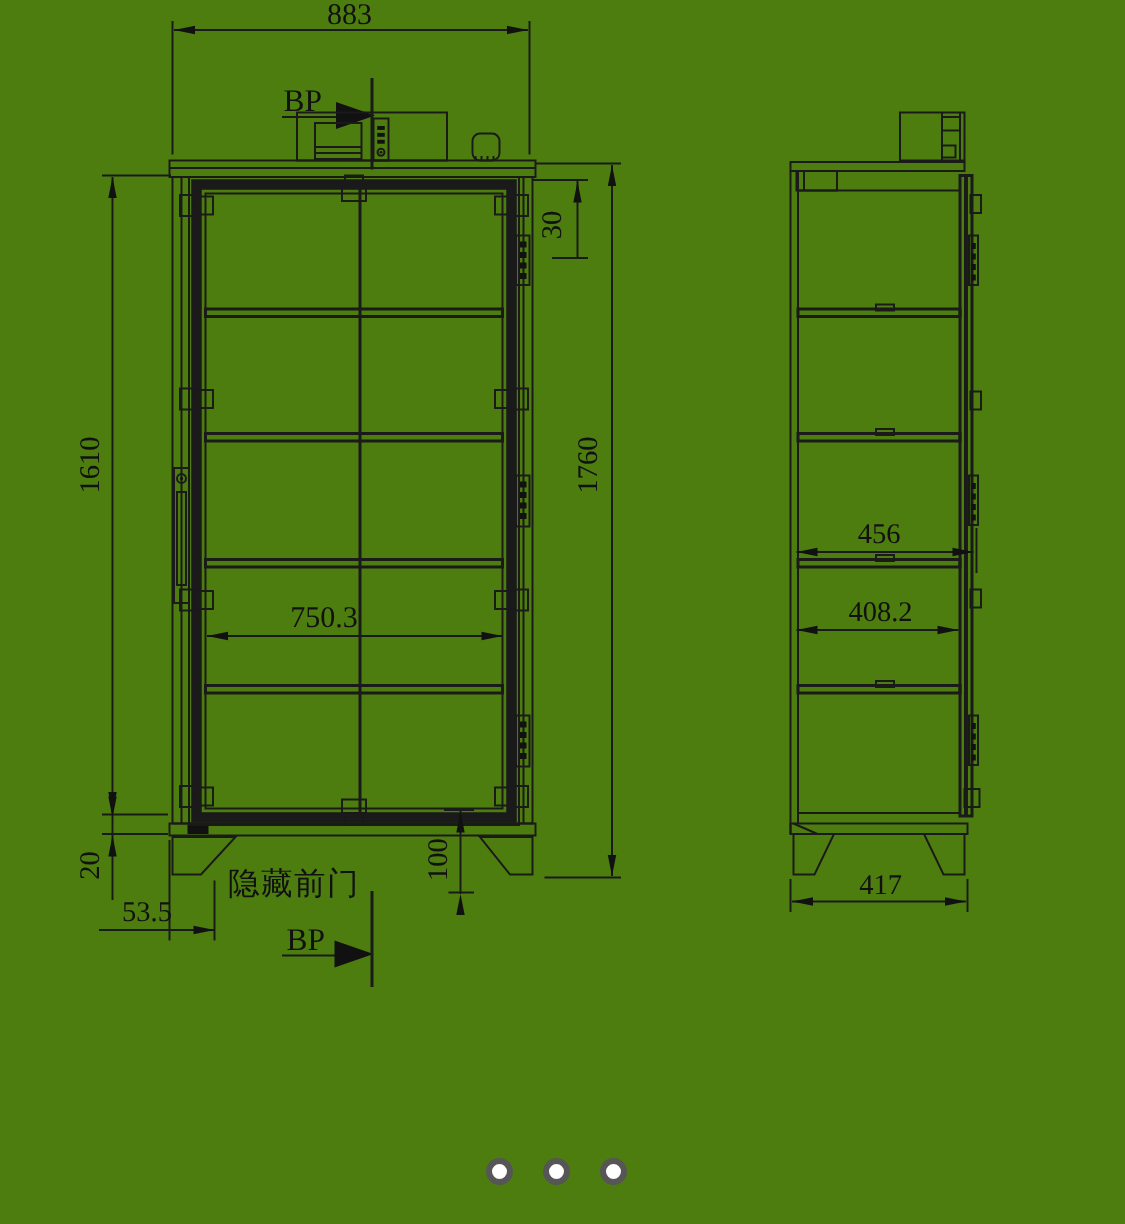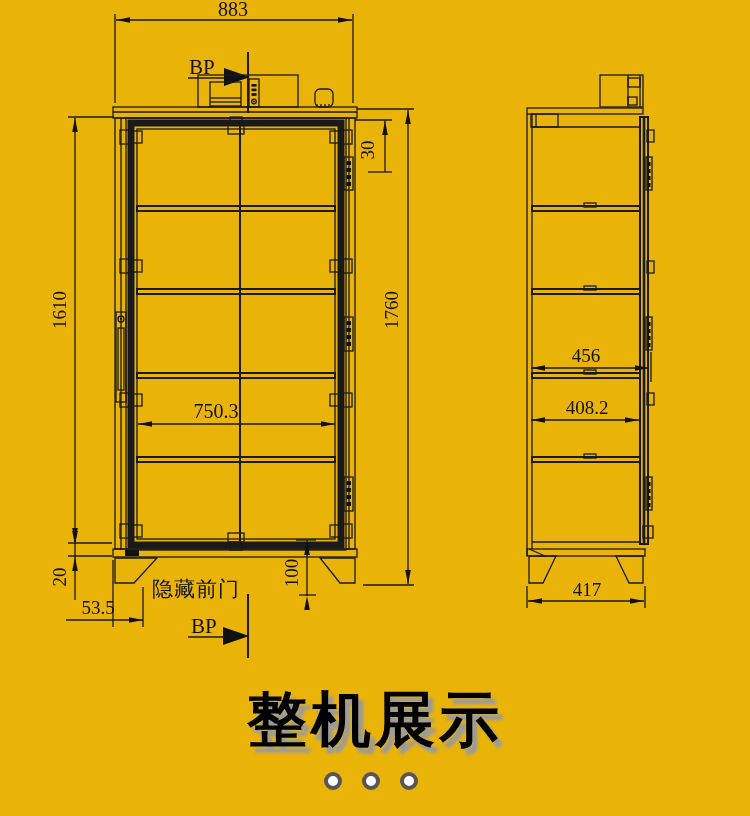--- a/index.html
+++ b/index.html
@@ -1,16 +1,16 @@
 <!DOCTYPE html>
 <html><head>
 <meta charset="utf-8">
 <style>
   html,body{margin:0;padding:0;background:#ffffff;}
-  #stage{position:relative;width:750px;height:816px;background:#eab308;overflow:hidden;
+  #stage{position:relative;width:750px;height:816px;background:#4d7c0f;overflow:hidden;
          font-family:"Liberation Serif", serif;}
   svg{position:absolute;left:0;top:0;}
   svg line, svg rect, svg path, svg polyline, svg circle{stroke:#1a1a1a;fill:none;stroke-width:1.3;}
   svg .w2{stroke-width:2;}
   svg .w3{stroke-width:2.6;}
   svg .w7{stroke-width:7;}
   svg .fl{fill:#111;stroke:none;}
   svg text{fill:#111;stroke:none;font-family:"Liberation Serif", serif;}
   svg .dim{font-size:19px;}
   svg .dimL{font-size:20px;}
@@ -291,21 +291,20 @@
       <line x1="527" y1="586" x2="527" y2="608"></line>
       <line x1="645" y1="586" x2="645" y2="608"></line>
       <line x1="528" y1="601" x2="644" y2="601"></line>
       <polygon class="fl" points="528,601 542,598.2 542,603.8"></polygon>
       <polygon class="fl" points="644,601 630,598.2 630,603.8"></polygon>
       <text class="dim" x="587" y="596" text-anchor="middle">417</text>
     </g>
   </g>
 </svg>
 
-<div id="title" style="text-shadow:5px 6px 3px #9b9b9b;">整机展示</div>
 
 <div id="dots">
   <span class="dot"></span>
   <span class="dot"></span>
   <span class="dot"></span>
 </div>
 
 </div>
 
 </body></html>

